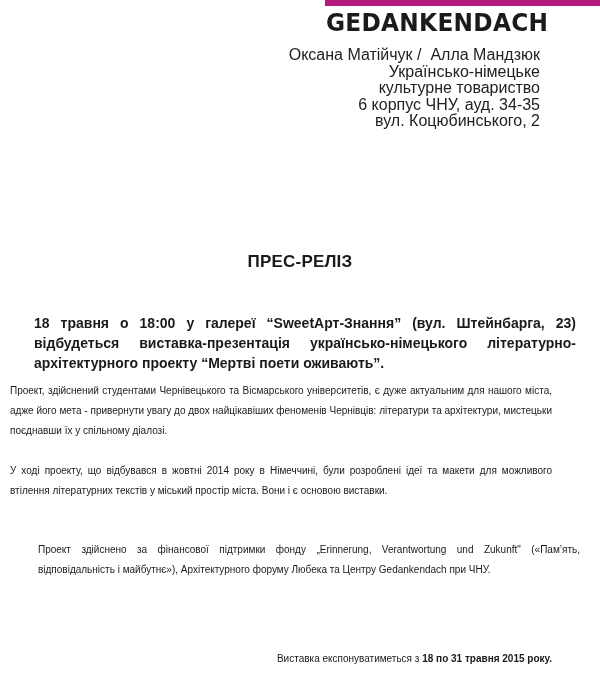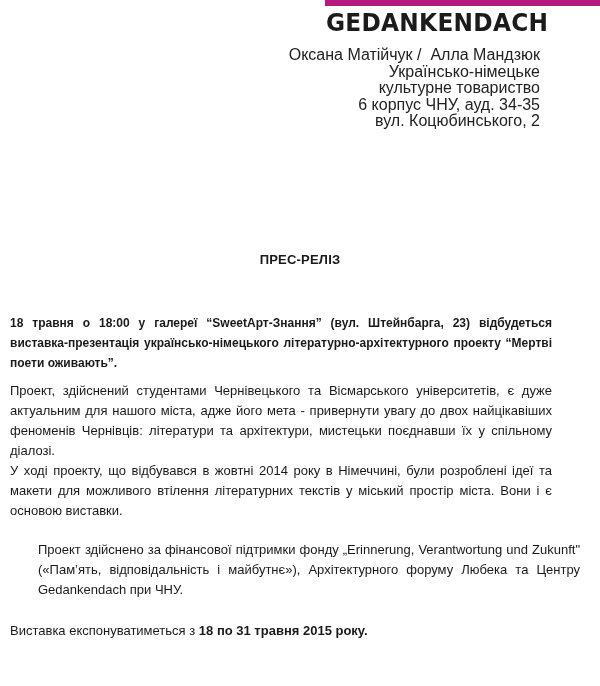--- a/index.html
+++ b/index.html
@@ -17,32 +17,32 @@
       font-size: 25px; letter-spacing: 0.3px; color: #1b1b1b;
       line-height: 28px; transform: scaleX(0.93); transform-origin: left top;
     }
     .contact {
       position: absolute; right: 60px; top: 47px; text-align: right;
       font-size: 16px; line-height: 16.5px; color: #222;
     }
     .contact div { white-space: pre; }
     .title {
       position: absolute; left: 0; width: 600px; top: 252px; text-align: center;
-      font-weight: bold; font-size: 13px; letter-spacing: 0.2px;
+      font-weight: bold; font-size: 17px; letter-spacing: 0.2px;
     }
     .para {
       position: absolute; left: 10px; width: 542px;
-      font-size: 13px; line-height: 20px; text-align: justify;
+      font-size: 10px; line-height: 20px; text-align: justify;
     }
-    .para.bold { font-weight: bold; font-size: 12px; }
+    .para.bold { font-weight: bold; font-size: 14px; margin-left: 24px; }
     .p1 { top: 313px; }
     .p2 { top: 381px; }
     .p3 { top: 461px; }
     .p4 { top: 540px; margin-left: 28px; }
-    .p5 { top: 621px; text-align: left; }
+    .p5 { top: 649px; text-align: right; }
     b { font-weight: bold; }
   </style>
 </head>
 <body>
 
 <div class="brand-bar"></div>
 <div class="brand-logo">GEDANKENDACH</div>
 
 <div class="contact">
   <div>Оксана Матійчук /  Алла Мандзюк</div>

